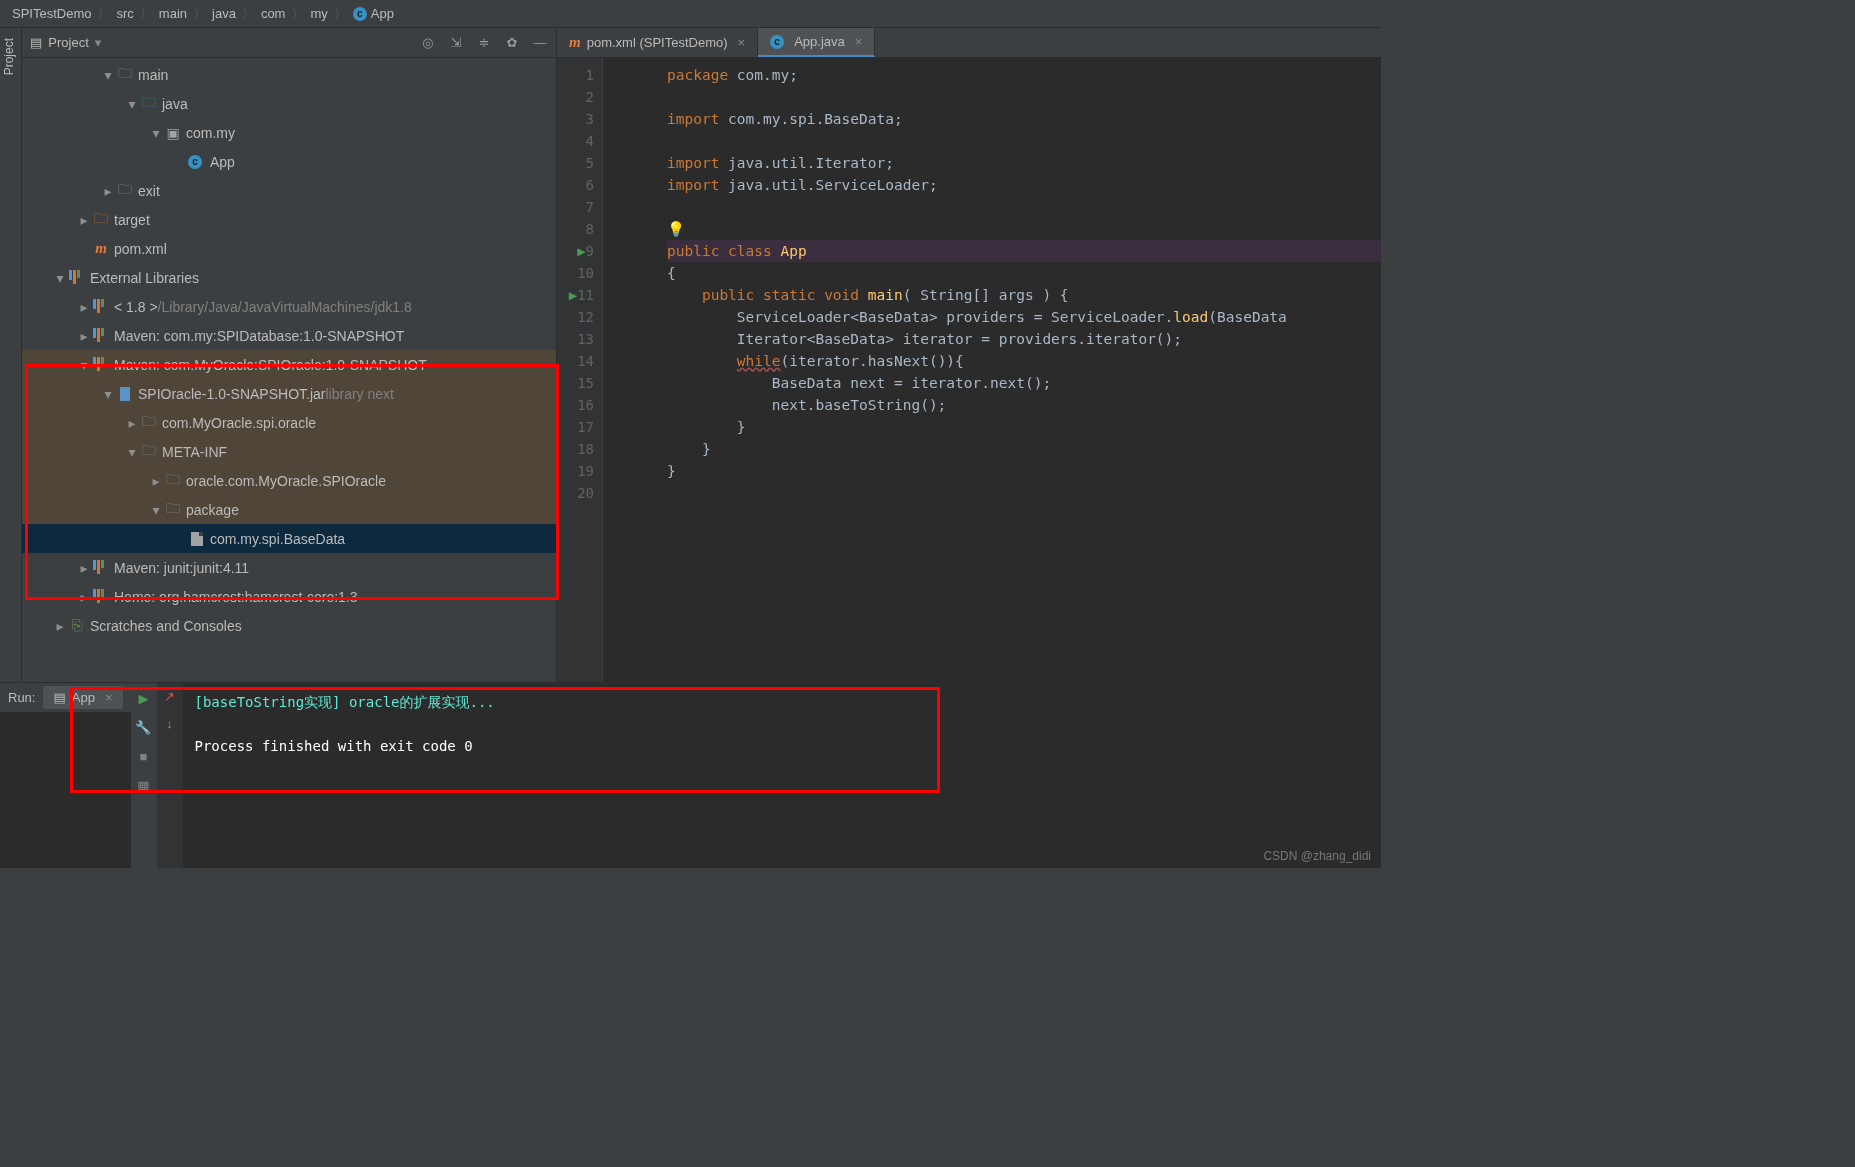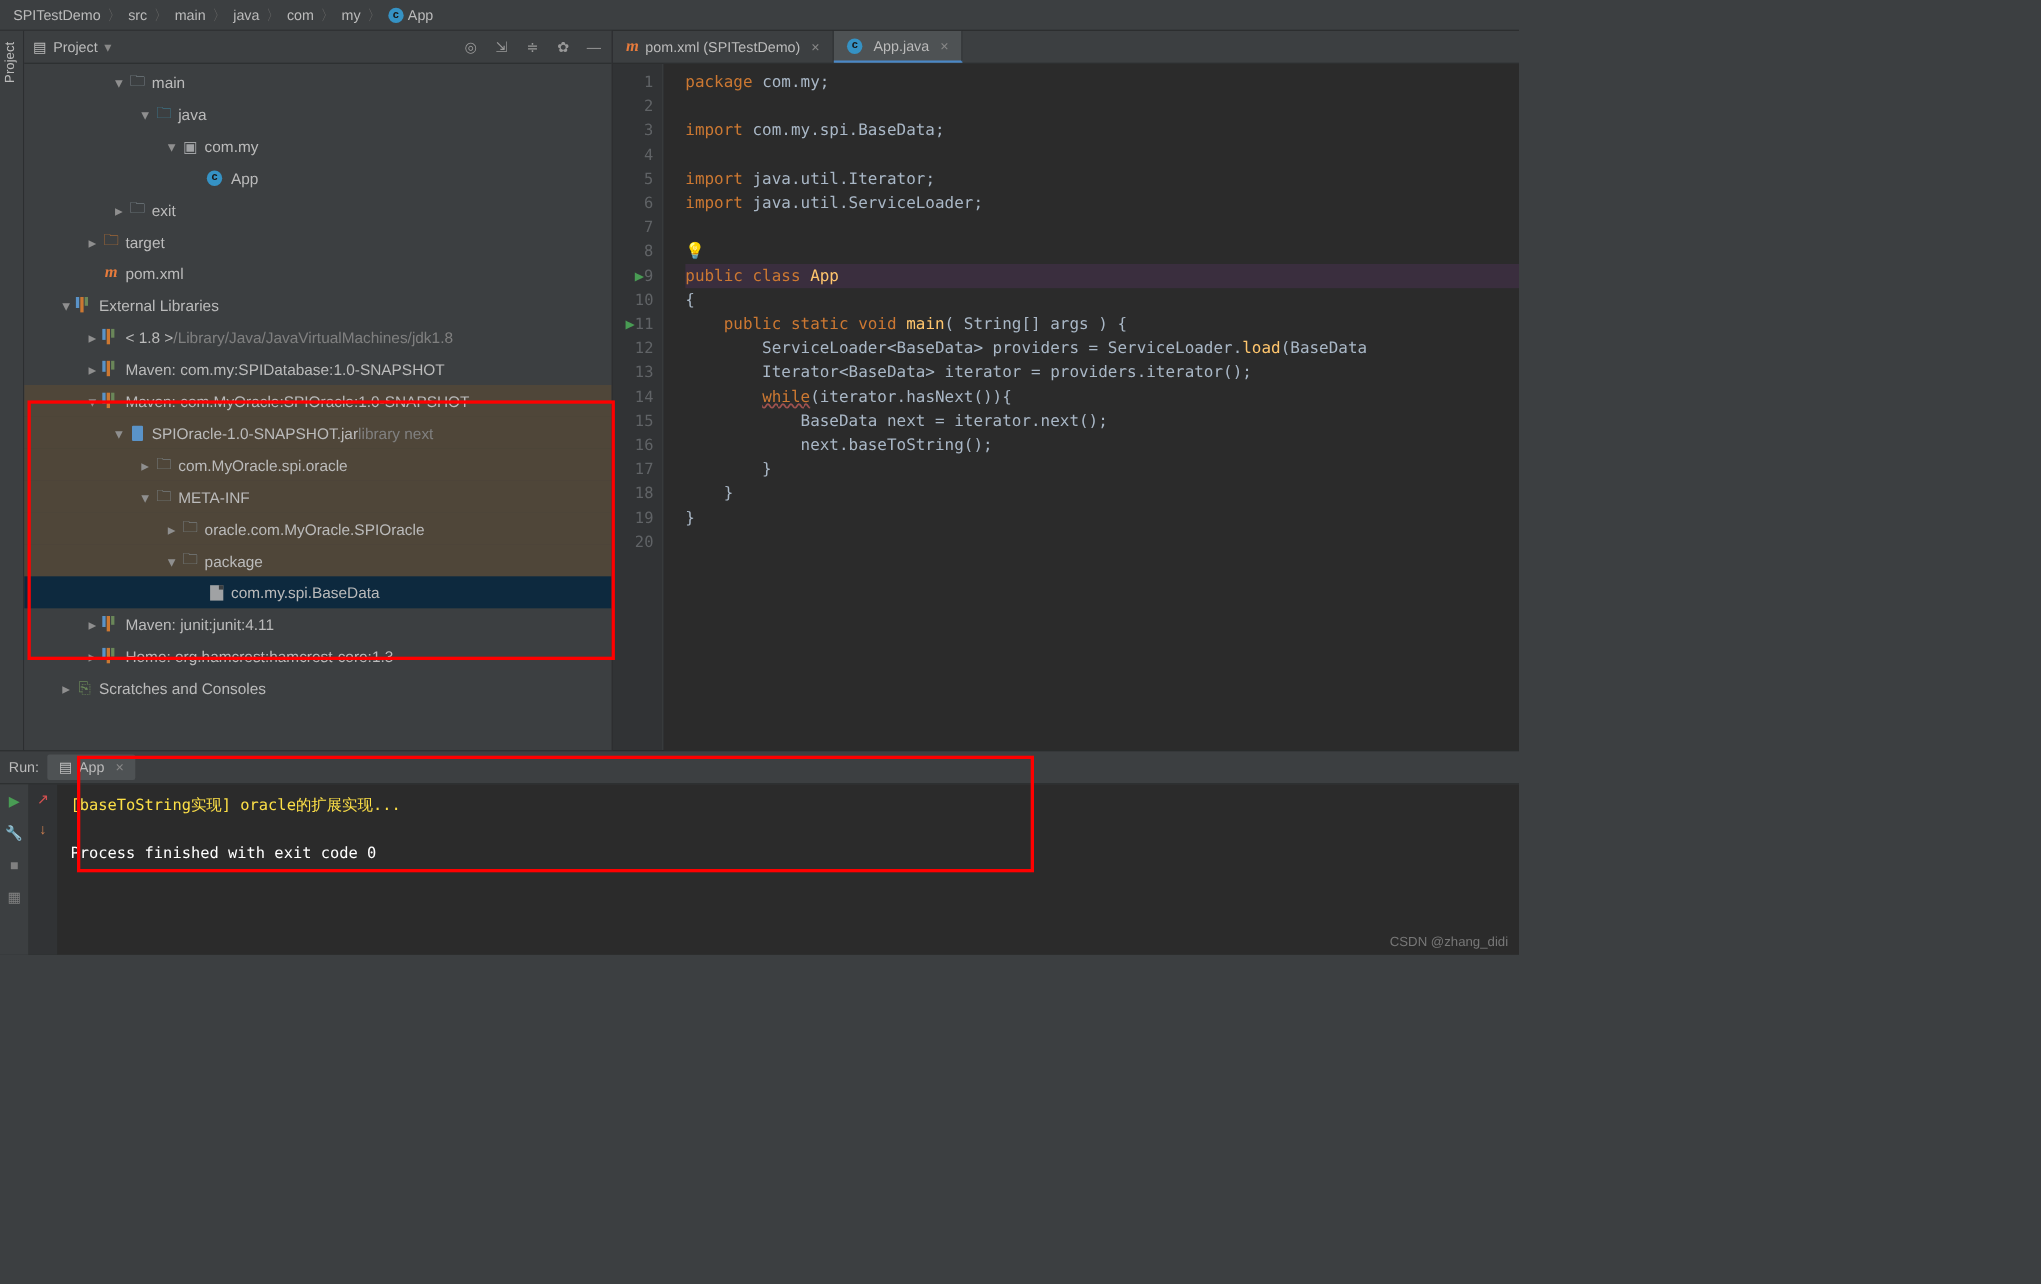--- a/index.html
+++ b/index.html
@@ -86,48 +86,48 @@
   color: #606366; text-align: right; padding: 6px 8px 0 0;
   font-family: "Menlo","Consolas",monospace; font-size: 14px; line-height: 22px;
 }
 .gutter-line { height: 22px; }
 .gutter-run { width: 12px; display: inline-block; color: #499c54; }
 .code {
   flex: 1; padding: 6px 0 0 20px;
   font-family: "Menlo","Consolas",monospace; font-size: 14.5px; line-height: 22px;
   white-space: pre; color: #a9b7c6;
 }
-.code-line { height: 22px; }
+.code-line { height: 22px; margin-left: 44px; }
 .code-line.hl { background: #3a2e3e; }
 .k { color: #cc7832; }
 .fn { color: #ffc66d; }
 .imp { color: #a9b7c6; }
 .bulb { color: #ffc66d; }
 .underline-err { text-decoration: underline wavy #a0524f; }
 .run-panel {
   height: 186px; background: #2b2b2b; border-top: 1px solid #2b2d2f;
-  display: flex; flex-direction: column;
+  display: flex; flex-direction: row;
 }
 .run-header {
   height: 30px; background: #3c3f41; border-bottom: 1px solid #2b2d2f;
   display: flex; align-items: center; padding: 0 8px; gap: 8px;
 }
 .run-tab {
   padding: 4px 10px; background: #4e5254; color: #bbb;
   display: flex; align-items: center; gap: 6px; border-radius: 2px;
 }
 .run-body { flex: 1; display: flex; }
 .run-side { width: 26px; background: #3c3f41; display: flex; flex-direction: column; align-items: center; padding-top: 8px; gap: 14px; }
 .run-side2 { width: 26px; background: #313335; display: flex; flex-direction: column; align-items: center; padding-top: 6px; gap: 12px; }
 .run-output {
   flex: 1; padding: 8px 12px;
   font-family: "Menlo","Consolas",monospace; font-size: 14px; line-height: 22px;
 }
 .out-cmd { color: #bbbbbb; }
-.out-log { color: #fde047; }
+.out-log { color: #5eead4; }
 .out-exit { color: #ffffff; }
 .watermark {
   position: absolute; bottom: 6px; right: 10px; color: #777; font-size: 12px;
 }
 .lib-icon { display: inline-flex; width: 16px; height: 16px; }
 .lib-icon .bar { width: 3px; margin-right: 1px; }
 .jar-icon { width: 10px; height: 14px; background: #5a93c8; display: inline-block; border-radius: 1px; }
 .maven-m { color: #e77b3c; font-weight: bold; font-style: italic; font-size: 15px; font-family: serif; }
 .txt-icon { width: 12px; height: 14px; background: #a0a2a4; display: inline-block; position: relative; }
 .txt-icon::after { content:''; position:absolute; top:0; right:0; width:4px; height:4px; background:#3c3f41; }

